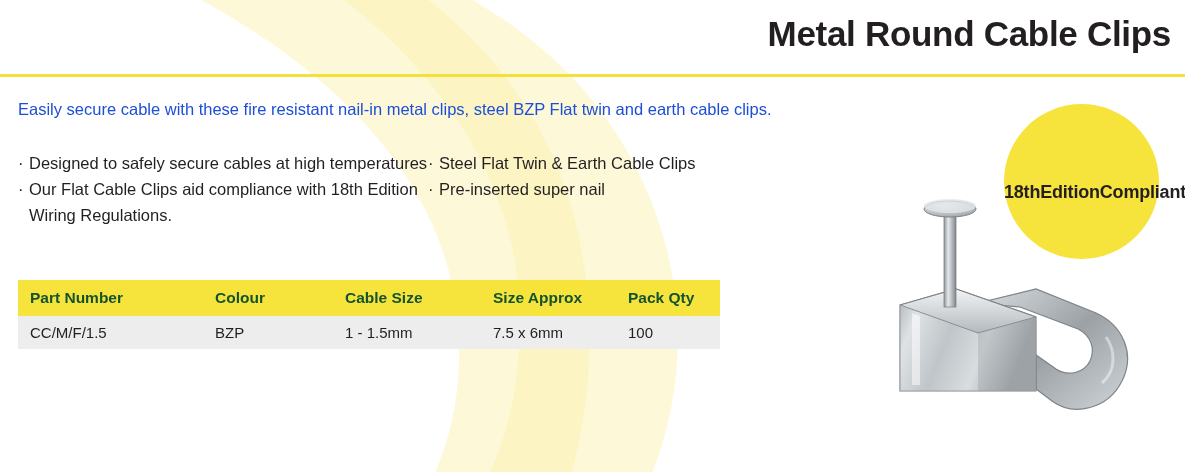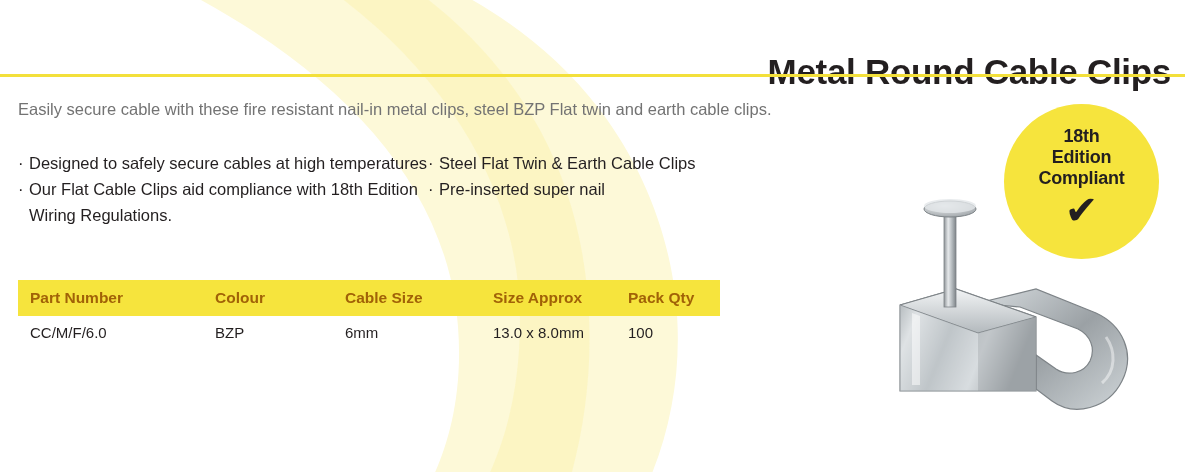--- a/index.html
+++ b/index.html
@@ -25,40 +25,39 @@
   
   .title {
     position: absolute;
     right: 14px;
     top: 14px;
     font-size: 35px;
     font-weight: bold;
     color: #231f20;
     letter-spacing: -0.3px;
     white-space: nowrap;
-    margin-top: 38px;
   }
   .title-rule {
     position: absolute;
     left: 0;
     top: 74px;
     width: 1185px;
     height: 3px;
     background: #f3e03b;
   }
 
   
   .intro {
     position: absolute;
     left: 18px;
     top: 96px;
     width: 800px;
     font-size: 16.5px;
     line-height: 26px;
-    color: #737373;
+    color: #1d4ed8;
   }
 
   .bullets {
     position: absolute;
     left: 18px;
     top: 150px;
     width: 790px;
     display: flex;
     gap: 0px;
   }
@@ -83,21 +82,21 @@
   .spec-table {
     position: absolute;
     left: 18px;
     top: 280px;
     width: 702px;
     border-collapse: collapse;
     font-size: 15px;
   }
   .spec-table th {
     background: #f6e43d;
-    color: #a16207;
+    color: #14532d;
     font-weight: bold;
     text-align: left;
     padding: 9px 0 9px 12px;
     font-size: 15.5px;
   }
   .spec-table td {
     padding: 8px 0 8px 12px;
     color: #231f20;
     font-size: 15px;
     text-align: left;
@@ -114,21 +113,21 @@
   
   .badge {
     position: absolute;
     left: 1004px;
     top: 104px;
     width: 155px;
     height: 155px;
     border-radius: 50%;
     background: #f6e43d;
     display: flex;
-    flex-direction: column;
+    flex-direction: row;
     align-items: center;
     justify-content: flex-start;
     padding-top: 22px;
   }
   .badge-line {
     font-size: 18px;
     font-weight: bold;
     color: #231f20;
     line-height: 21px;
     text-align: center;
@@ -193,25 +192,25 @@
   <thead>
     <tr>
       <th class="col-part">Part Number</th>
       <th class="col-colour">Colour</th>
       <th class="col-cable">Cable Size</th>
       <th class="col-size">Size Approx</th>
       <th class="col-pack">Pack Qty</th>
     </tr>
   </thead>
   <tbody>
-    <tr>
-      <td>CC/M/F/6.0</td>
+    <tr class="alt">
+      <td>CC/M/F/1.5</td>
       <td>BZP</td>
-      <td>6mm</td>
-      <td>13.0 x 8.0mm</td>
+      <td>1 - 1.5mm</td>
+      <td>7.5 x 6mm</td>
       <td>100</td>
     </tr>
   </tbody>
 </table>
 
 <div class="badge">
   <div class="badge-line">18th</div>
   <div class="badge-line">Edition</div>
   <div class="badge-line">Compliant</div>
   <div class="badge-tick">✔</div>

